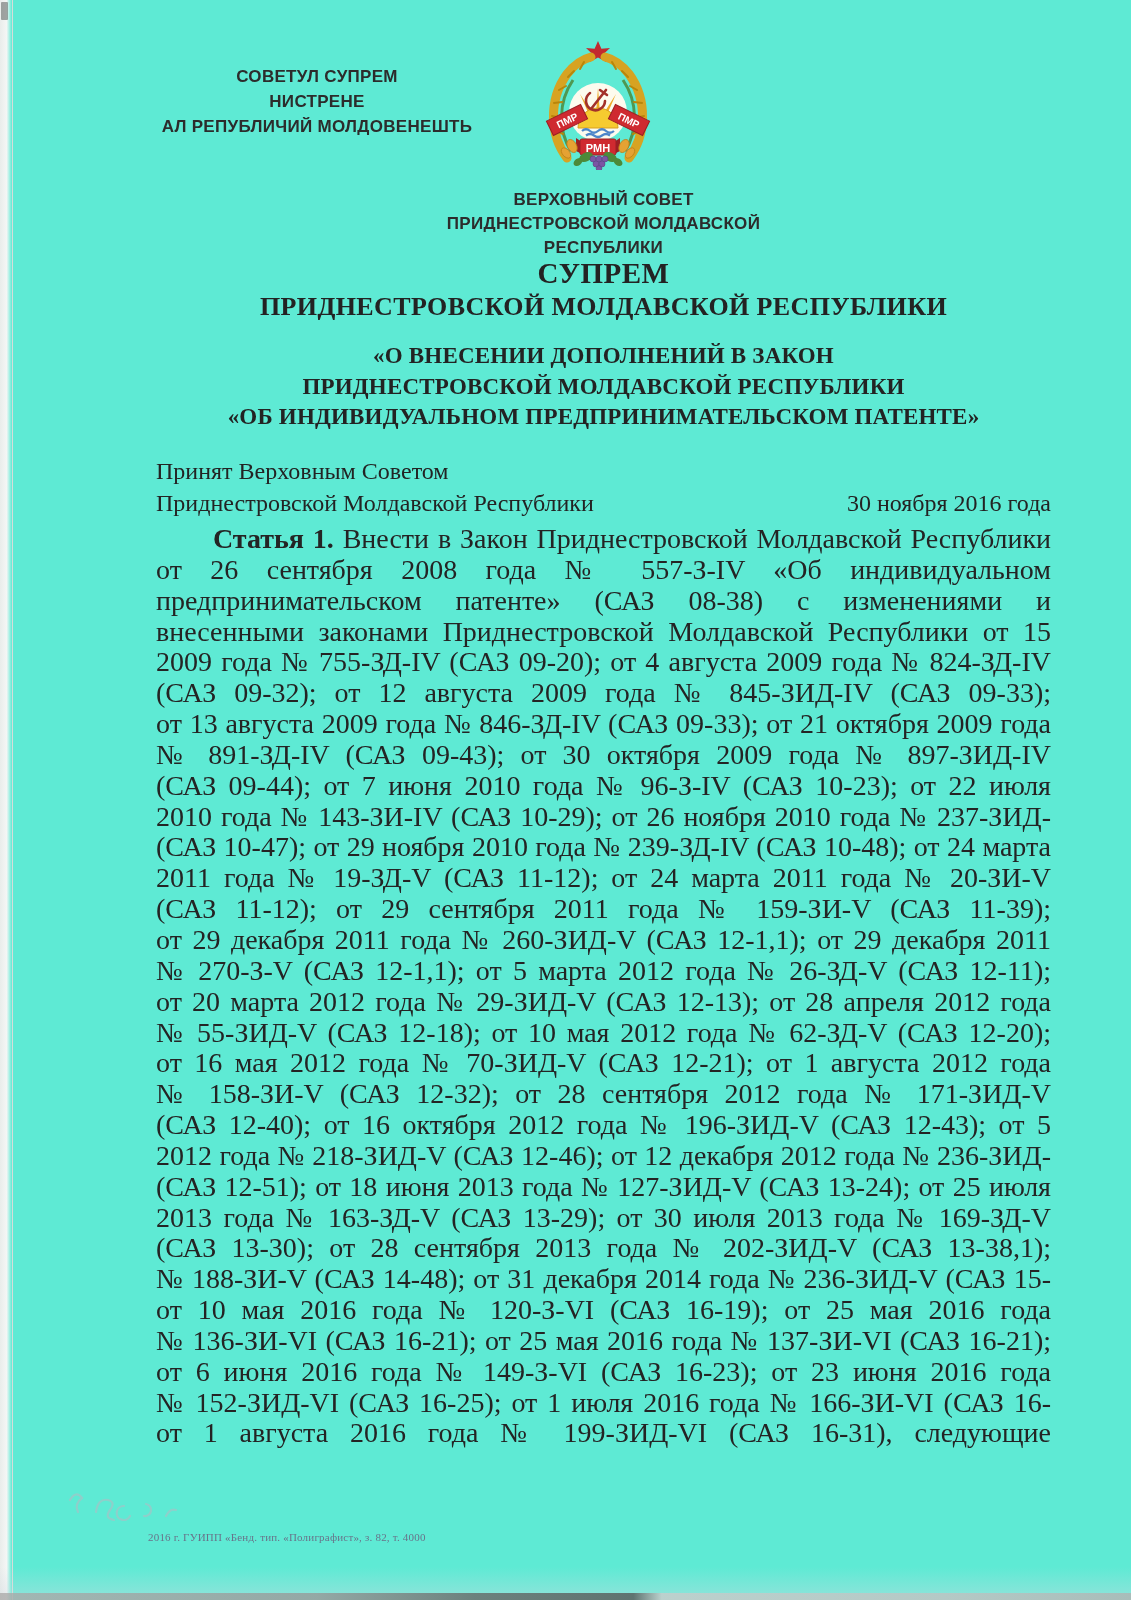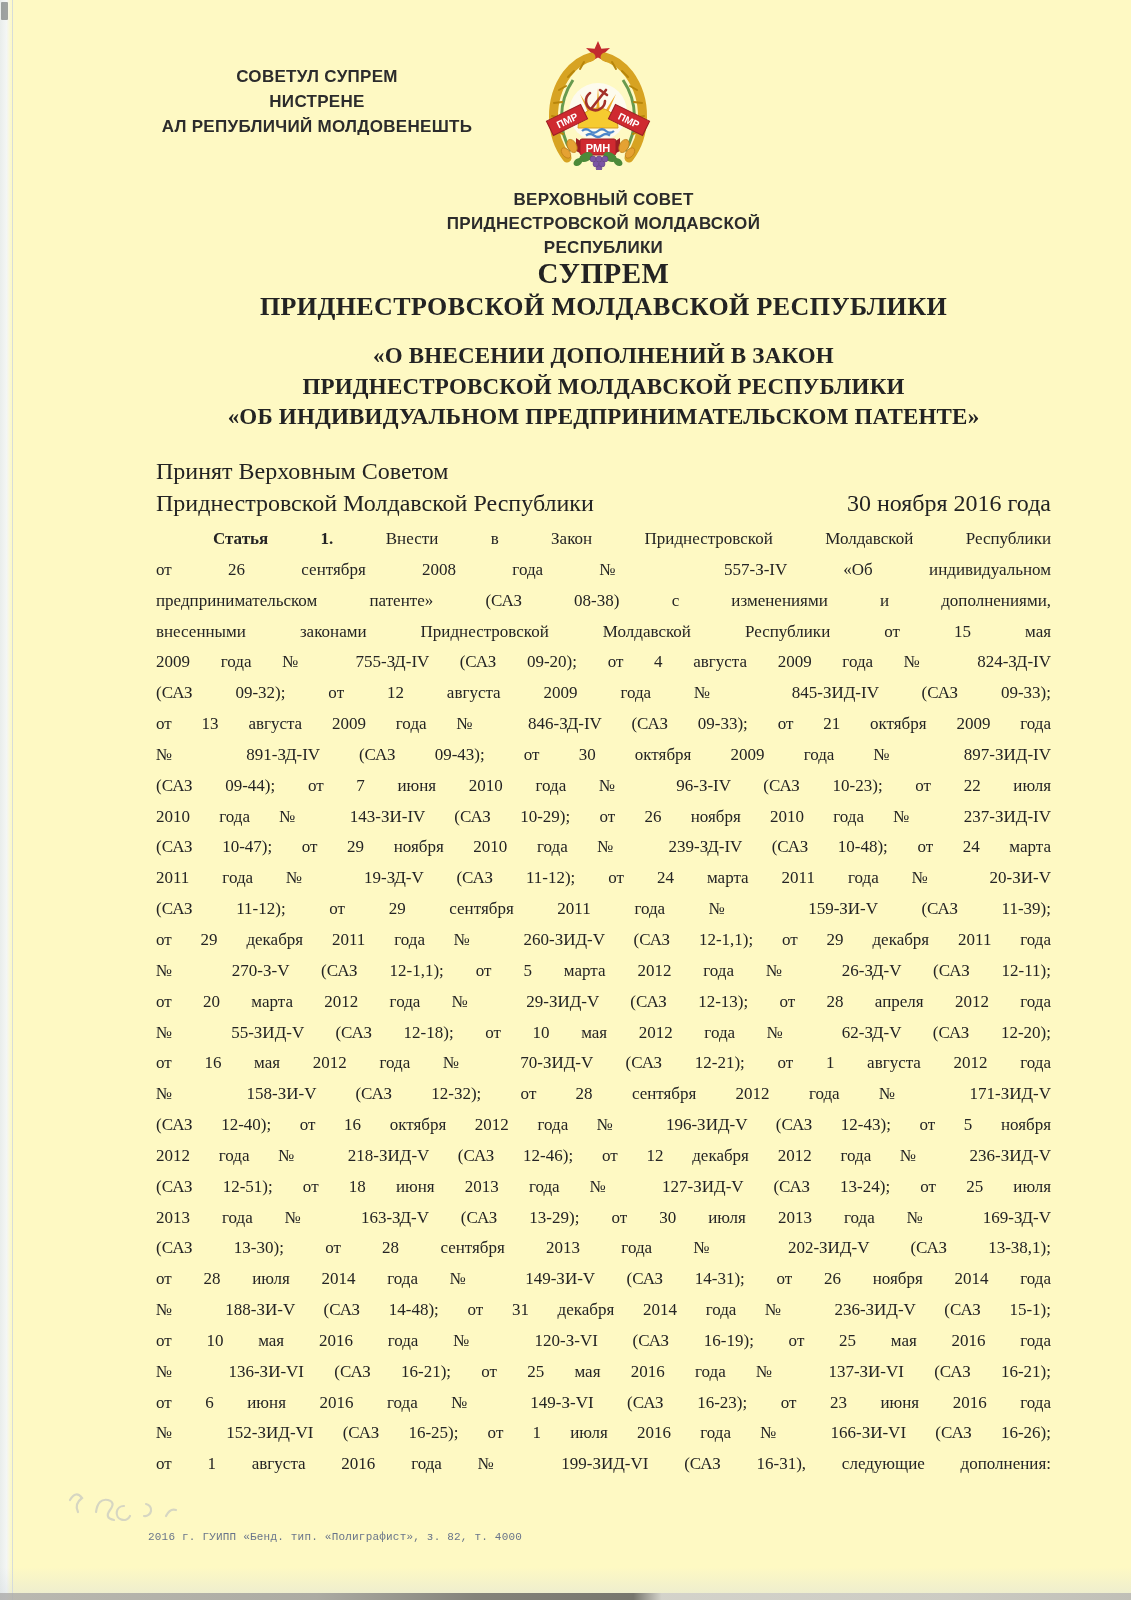--- a/index.html
+++ b/index.html
@@ -1,19 +1,19 @@
 <!DOCTYPE html>
 <html lang="ru"><head>
 <meta charset="utf-8">
 <style>
   html,body{margin:0;padding:0;background:#ffffff;}
   .page{
     position:relative;
     width:1131px;height:1600px;
-    background:#fef9c3;
+    background:#5eead4;
     overflow:hidden;
     font-family:"Liberation Serif","DejaVu Serif",serif;
     color:#232323;
   }
   
   .scan-left-edge{
     position:absolute;left:0;top:0;width:12px;height:1600px;
     background:linear-gradient(to right,#e9edeb 0%,#f4f6f5 55%,rgba(255,255,255,0) 100%);
     border-right:1px solid rgba(180,188,184,.35);
   }
@@ -52,33 +52,33 @@
     font-family:"Liberation Sans","DejaVu Sans",sans-serif;
     font-weight:bold;font-size:17px;line-height:24px;color:#2c2c2c;letter-spacing:.3px;
   }
   .doc-type-1{top:257px;text-align:center;font-weight:bold;font-size:29px;line-height:32px;letter-spacing:.5px;}
   .doc-type-2{top:292px;text-align:center;font-weight:bold;font-size:26px;line-height:30px;letter-spacing:.4px;}
   .doc-title{top:341px;text-align:center;font-weight:bold;font-size:23px;line-height:30.5px;letter-spacing:.2px;}
 
   .adoption-1{top:457px;font-size:24px;line-height:28px;}
   .adoption-2{top:489px;font-size:24px;line-height:28px;display:flex;justify-content:space-between;}
 
-  .article{top:524px;font-size:17px;color:#242424;}
+  .article{top:524px;font-size:28px;color:#242424;}
   .law-line{
     height:30.85px;line-height:30.85px;overflow:hidden;
     text-align:justify;text-align-last:justify;
     -moz-text-align-last:justify;
     white-space:normal;
   }
   .law-line-first{text-indent:57px;}
   .article b{font-weight:bold;}
 
   .footer-imprint{
     position:absolute;left:148px;top:1531px;
-    font-family:Liberation Mono, monospace;
+    font-family:Liberation Serif, serif;
     font-size:11px;color:#68748a;letter-spacing:.2px;
   }
 </style>
 </head>
 <body>
 
 <div class="page">
 
   <div class="scan-left-edge"></div>
   <div class="scan-corner-speck"></div>
@@ -263,21 +263,20 @@
         <div class="law-line">(САЗ 12-40); от 16 октября 2012 года № 196-ЗИД-V (САЗ 12-43); от 5 ноября</div>
 
         <div class="law-line">2012 года № 218-ЗИД-V (САЗ 12-46); от 12 декабря 2012 года № 236-ЗИД-V</div>
 
         <div class="law-line">(САЗ 12-51); от 18 июня 2013 года № 127-ЗИД-V (САЗ 13-24); от 25 июля</div>
 
         <div class="law-line">2013 года № 163-ЗД-V (САЗ 13-29); от 30 июля 2013 года № 169-ЗД-V</div>
 
         <div class="law-line">(САЗ 13-30); от 28 сентября 2013 года № 202-ЗИД-V (САЗ 13-38,1);</div>
 
-        <div class="law-line">от 28 июля 2014 года № 149-ЗИ-V (САЗ 14-31); от 26 ноября 2014 года</div>
 
         <div class="law-line">№ 188-ЗИ-V (САЗ 14-48); от 31 декабря 2014 года № 236-ЗИД-V (САЗ 15-1);</div>
 
         <div class="law-line">от 10 мая 2016 года № 120-З-VI (САЗ 16-19); от 25 мая 2016 года</div>
 
         <div class="law-line">№ 136-ЗИ-VI (САЗ 16-21); от 25 мая 2016 года № 137-ЗИ-VI (САЗ 16-21);</div>
 
         <div class="law-line">от 6 июня 2016 года № 149-З-VI (САЗ 16-23); от 23 июня 2016 года</div>
 
         <div class="law-line">№ 152-ЗИД-VI (САЗ 16-25); от 1 июля 2016 года № 166-ЗИ-VI (САЗ 16-26);</div>

